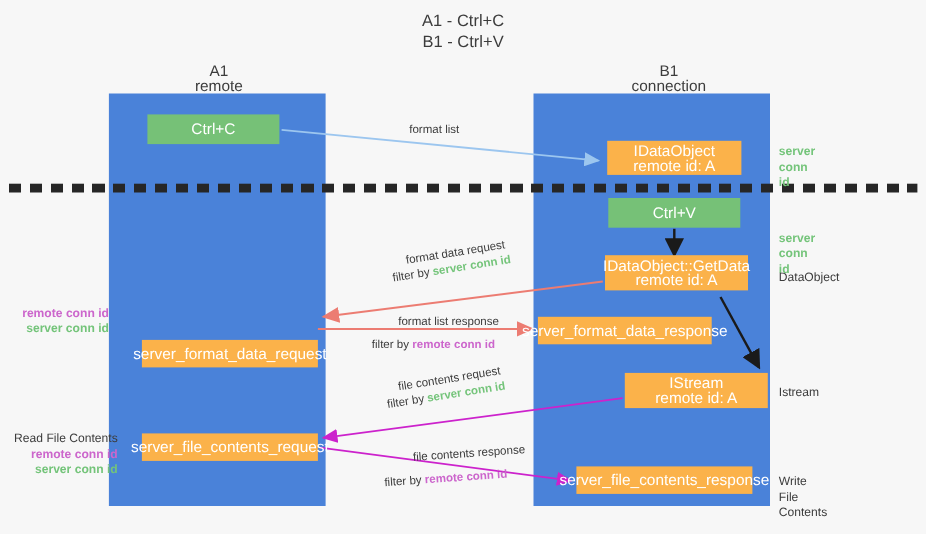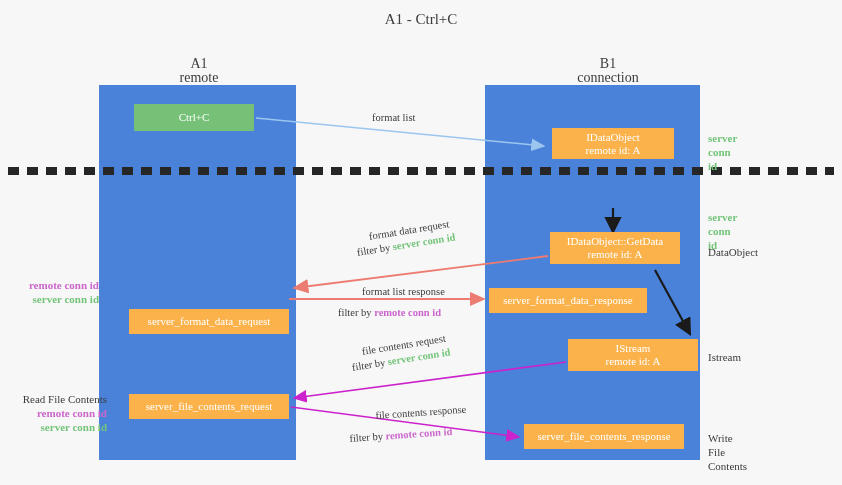--- a/index.html
+++ b/index.html
@@ -3,21 +3,21 @@
 <meta charset="utf-8">
 <style>
   html,body{margin:0;padding:0;}
   body{
     width:842px;height:485px;
     background:#f7f7f7;
     font-family:"Liberation Sans","DejaVu Sans",sans-serif;
     position:relative;overflow:hidden;
     color:#3c3c3c;
   }
-  #stage{position:absolute;left:0;top:0;width:670px;height:485px;font-family:Liberation Serif, serif;}
+  #stage{position:absolute;left:0;top:0;width:670px;height:485px;}
   .abs{position:absolute;}
 
   
   #title{
     left:0;top:10px;width:842px;text-align:center;
     font-size:15px;line-height:19px;color:#3c3c3c;
   }
 
   
   .lane{background:#4a82d9;}
@@ -28,21 +28,21 @@
     text-align:center;font-size:14px;line-height:14px;color:#3c3c3c;
   }
   #head-a{left:139px;top:57px;width:120px;}
   #head-b{left:548px;top:57px;width:120px;}
 
   
   .box{
     box-sizing:border-box;
     display:flex;align-items:center;justify-content:center;
     text-align:center;color:#ffffff;
-    font-size:11px;line-height:13px;
+    font-size:14px;line-height:13px;
     padding:2px 0;
   }
   .box.green{background:#76c177;}
   .box.orange{background:#fbb24a;}
 
   #box-ctrlc{left:134px;top:104px;width:120px;height:27px;}
   #box-ctrlv{left:553px;top:180px;width:120px;height:27px;}
   #box-idataobject{left:552px;top:128px;width:122px;height:31px;}
   #box-getdata{left:550px;top:232px;width:130px;height:32px;}
   #box-istream{left:568px;top:339px;width:130px;height:32px;}
@@ -85,20 +85,21 @@
 
   svg#wires{position:absolute;left:0;top:0;width:842px;height:485px;overflow:visible;}
 </style>
 </head>
 <body>
 
 <div id="stage">
 
   <div class="abs" id="title">
     <div>A1 - Ctrl+C</div>
+    <div>B1 - Ctrl+V</div>
   </div>
 
   <div class="abs lane-head" id="head-a">
     <div>A1</div>
     <div>remote</div>
   </div>
   <div class="abs lane-head" id="head-b">
     <div>B1</div>
     <div>connection</div>
   </div>
@@ -141,20 +142,23 @@
     <span>Ctrl+C</span>
   </div>
 
   <div class="abs box orange" id="box-idataobject">
     <span>
       <span>IDataObject</span><br>
       <span>remote id: A</span>
     </span>
   </div>
 
+  <div class="abs box green" id="box-ctrlv">
+    <span>Ctrl+V</span>
+  </div>
 
   <div class="abs box orange" id="box-getdata">
     <span>
       <span>IDataObject::GetData</span><br>
       <span>remote id: A</span>
     </span>
   </div>
 
   <div class="abs box orange" id="box-istream">
     <span>

